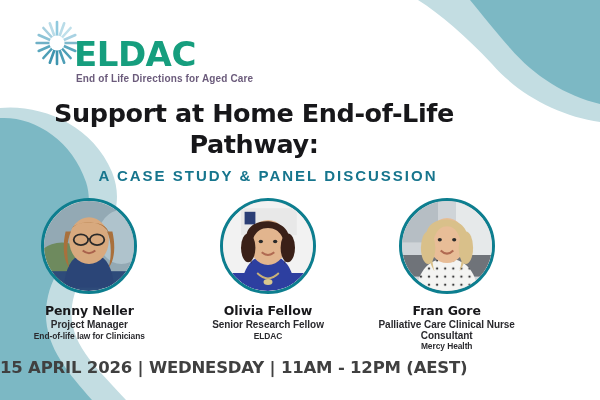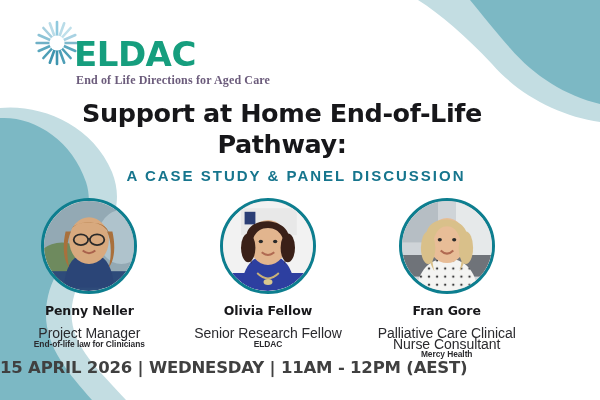--- a/index.html
+++ b/index.html
@@ -25,30 +25,29 @@
   }
   .logo-burst{position:absolute;left:0;top:0;width:46px;height:46px;}
   .logo-word{
     position:absolute;left:40px;top:17px;
     font-family:"DejaVu Sans", sans-serif;
     font-weight:bold;font-size:34px;letter-spacing:-0.5px;
     color:#169E7E;line-height:1;
   }
   .logo-tagline{
     position:absolute;left:42px;top:53px;
-    font-family:Liberation Serif, serif;
-    font-size:12px;font-weight:bold;letter-spacing:0.15px;
+    font-family:Liberation Sans, sans-serif;
+    font-size:10px;font-weight:bold;letter-spacing:0.15px;
     color:#6B5B7B;white-space:nowrap;
   }
 
   
   .title-wrap{
     position:absolute;left:0;top:98px;width:508px;z-index:3;
     text-align:center;
-    margin-left:28px;
   }
   .title-line{
     font-family:"DejaVu Sans", sans-serif;
     font-weight:bold;
     font-size:25.5px;
     line-height:31px;
     color:#17171A;
     letter-spacing:-0.4px;
   }
   .subtitle{
@@ -78,23 +77,23 @@
     background:#d8d8d8;
   }
   .portrait svg{display:block;width:100%;height:100%;}
   .sp-name{
     margin-top:9px;
     font-family:"DejaVu Sans", sans-serif;
     font-weight:bold;font-size:12.5px;color:#17171A;
     letter-spacing:-0.1px;
   }
   .sp-role{
-    margin-top:10px;
-    font-family:"Liberation Sans", sans-serif;
-    font-size:14px;font-weight:normal;color:#2A2A2E;
+    margin-top:2px;
+    font-family:"Liberation Sans", sans-serif;
+    font-size:10px;font-weight:bold;color:#2A2A2E;
     line-height:10.6px;text-align:center;
     letter-spacing:-0.05px;
   }
   .sp-org{
     font-family:"Liberation Sans", sans-serif;
     font-size:8.4px;font-weight:bold;color:#2A2A2E;
     line-height:10.6px;text-align:left;
     letter-spacing:-0.05px;
   }
 

